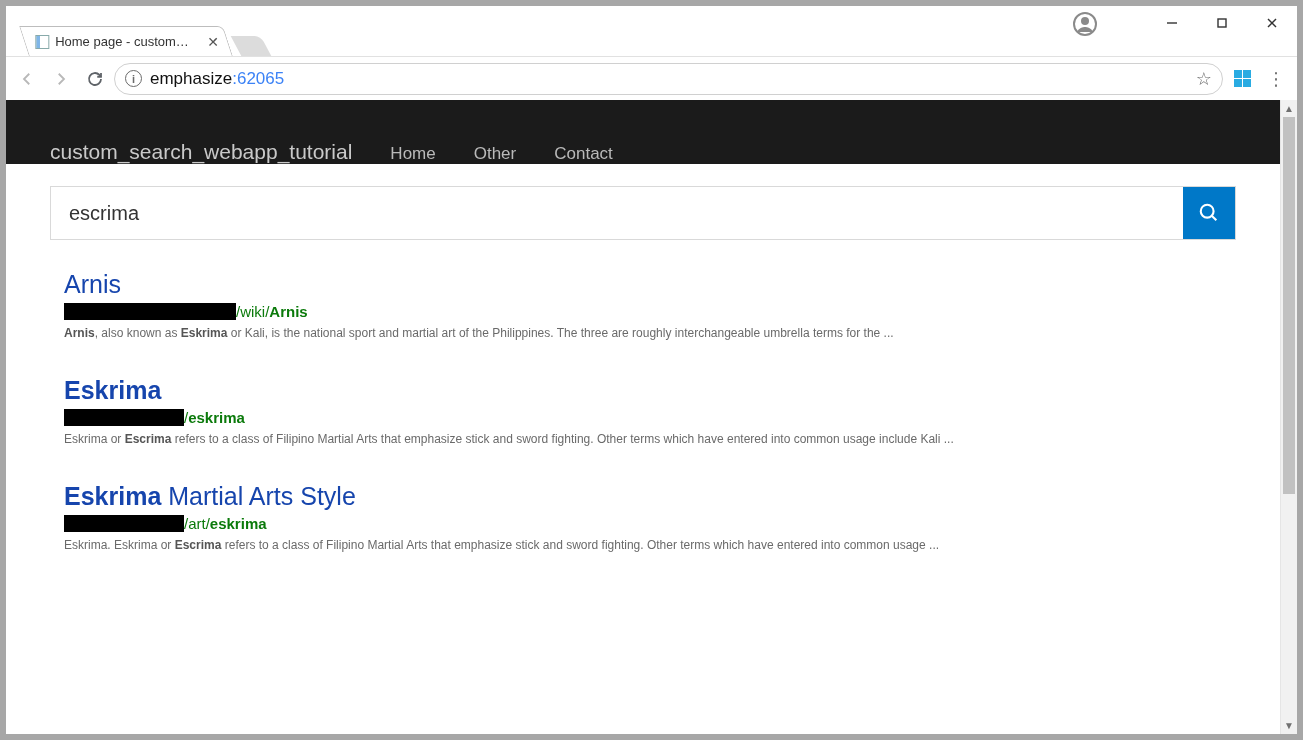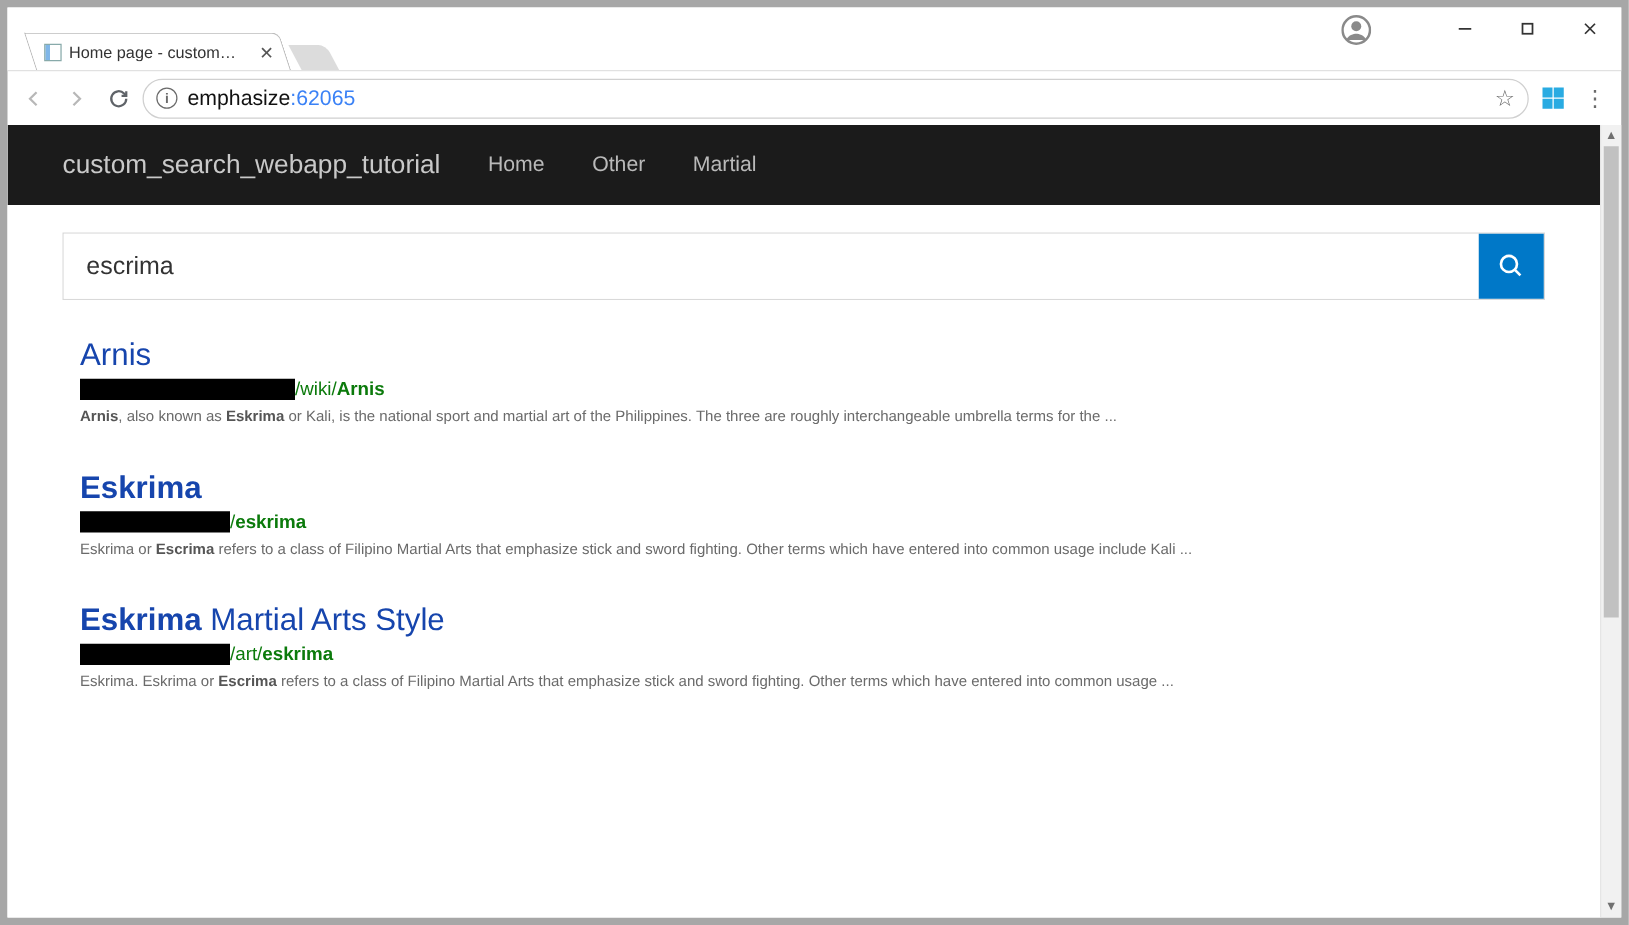--- a/index.html
+++ b/index.html
@@ -160,21 +160,21 @@
   .scrollbar .arrow.down{ bottom:0; }
   .scrollbar .thumb{
     position:absolute; left:2px; right:2px;
     top:17px; bottom:240px;
     background:#c1c1c1;
   }
   
   .site-nav {
     background: #1b1b1b;
     height: 64px;
-    display:flex; align-items:center;
+    display:flex; align-items:flex-end;
     padding: 0 44px;
     gap: 38px;
   }
   .brand { color:#c9c9c9; font-size:21px; }
   .navlink { color:#b9b9b9; font-size:17px; cursor:pointer; }
   .content { padding: 22px 44px 0 44px; }
   .searchbar {
     display:flex;
     border:1px solid #d9d9d9;
     height:54px;
@@ -275,21 +275,21 @@
     </div>
     <div class="menu3">⋮</div>
   </div>
 
   <div class="viewport">
     <div class="page">
       <div class="site-nav">
         <span class="brand">custom_search_webapp_tutorial</span>
         <span class="navlink">Home</span>
         <span class="navlink">Other</span>
-        <span class="navlink">Martial</span>
+        <span class="navlink">Contact</span>
       </div>
       <div class="content">
         <div class="searchbar">
           <input type="text" value="escrima" style="">
           <div class="searchbtn">
             <svg viewBox="0 0 24 24">
                 <circle cx="10" cy="10" r="7"></circle>
                 <line x1="20" y1="20" x2="15" y2="15"></line>
               </svg>
           </div>

